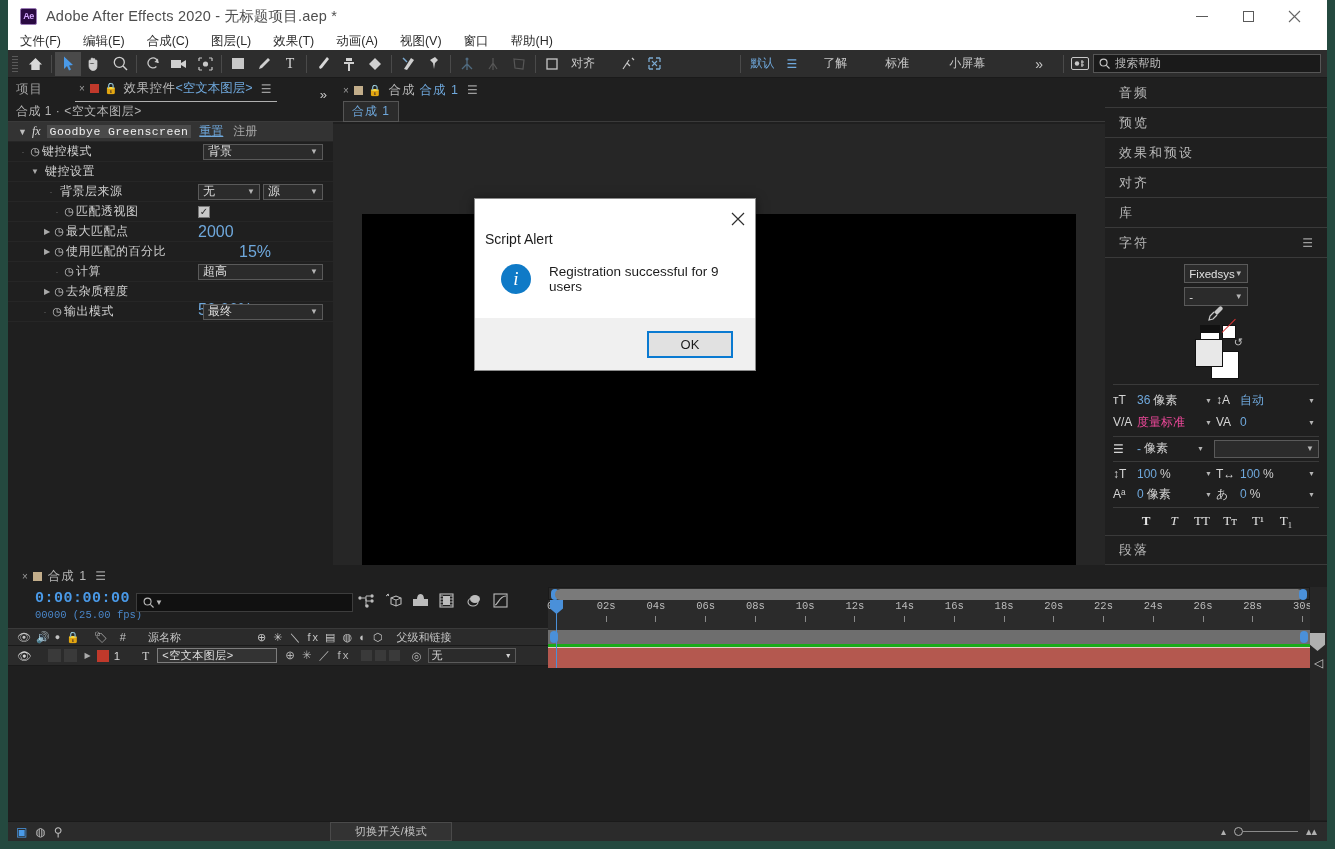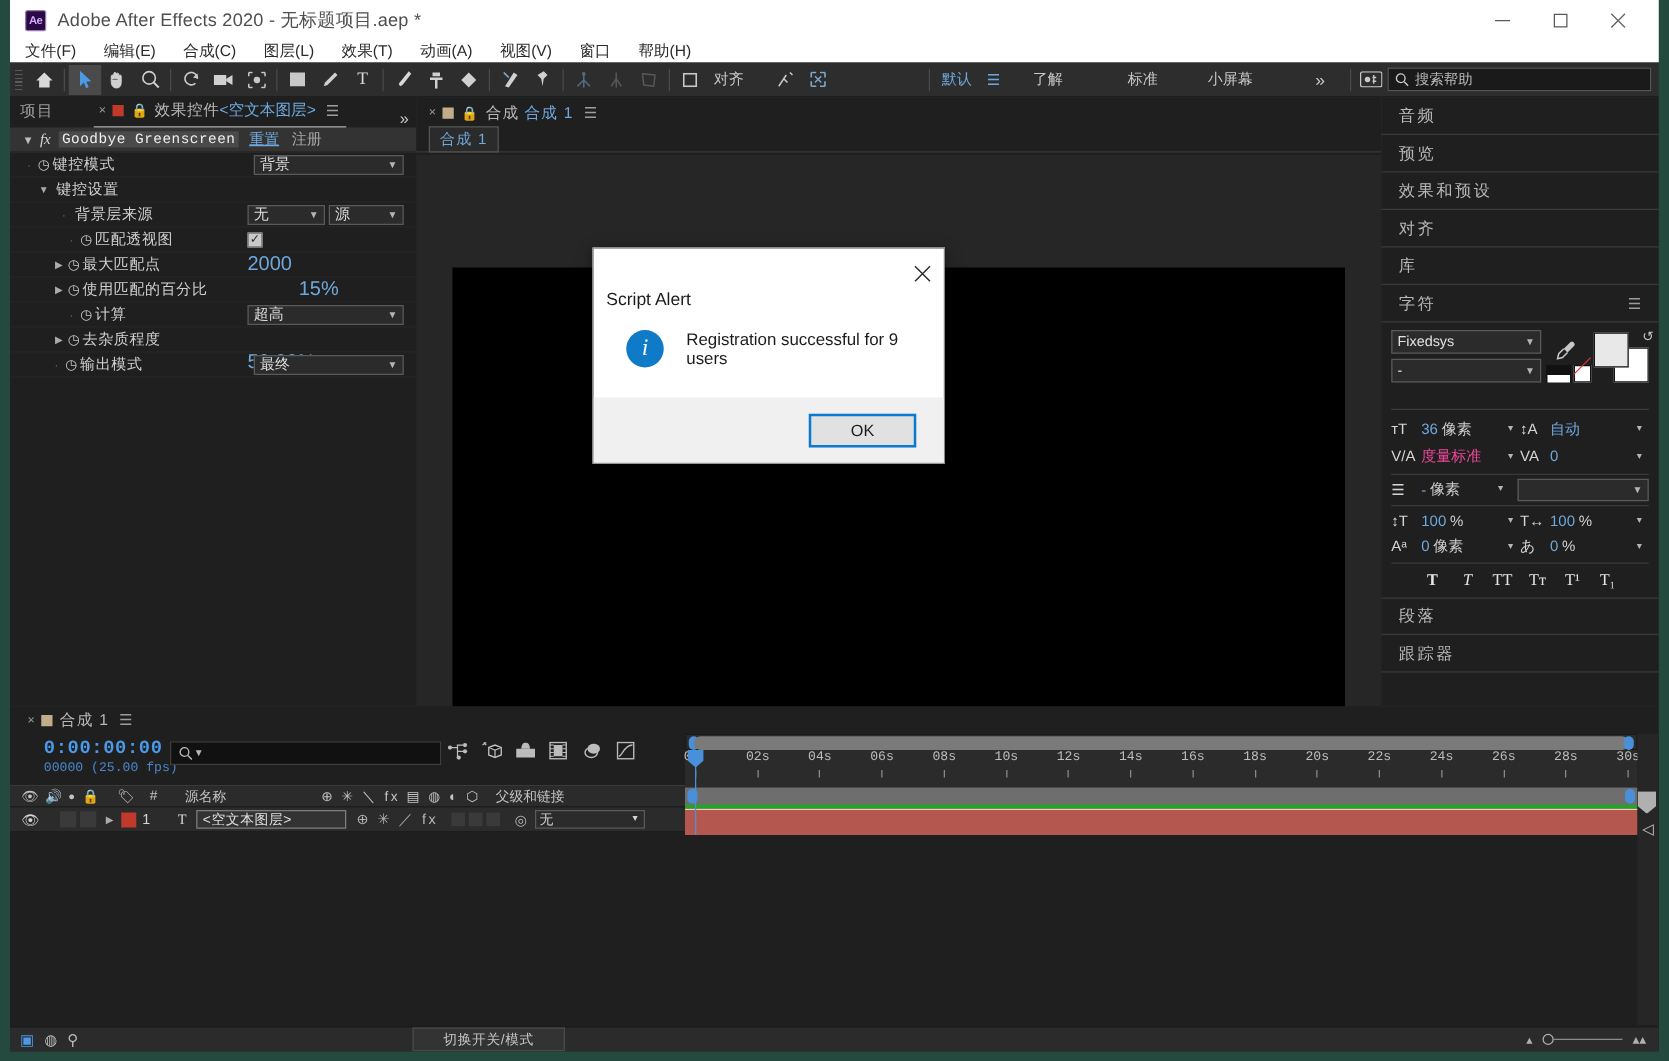--- a/index.html
+++ b/index.html
@@ -53,21 +53,21 @@
     width:26px; height:24px; display:flex; align-items:center; justify-content:center;
     color:#cfcfcf; font-size:13px; position:relative;
   }
   .tb-ico.sel { background:#4a4a4a; }
   .tb-ico.sel svg, .tb-ico.sel span { color:#5a9fe8; }
   .tb-div { width:1px; height:18px; background:#4a4a4a; margin:0 3px; }
   .tb-label { font-size:12px; color:#c8c8c8; padding:0 6px; white-space:nowrap; }
   .tb-label.active { color:#6fa8dc; }
   .tb-right { margin-left:auto; display:flex; align-items:center; height:28px; }
   .searchbox {
-    width:211px; height:19px; background:#1a1a1a; border:1px solid #555;
+    width:228px; height:19px; background:#1a1a1a; border:1px solid #555;
     display:flex; align-items:center; padding-left:5px; margin-right:6px;
   }
   .searchbox .ph { font-size:11.5px; color:#b9b9b9; margin-left:5px; }
   
   .panel { position:absolute; background:#1f1f1f; }
   .tab-close { font-size:10px; color:#9a9a9a; margin:0 5px 0 0; }
   .tab-sq { width:9px; height:9px; margin-right:6px; }
   
   #leftPanel { left:8px; top:78px; width:325px; height:487px; background:#1f1f1f; }
   .lp-tabs { display:flex; align-items:flex-end; height:24px; background:#1f1f1f; }
@@ -158,21 +158,21 @@
   .cb-div { width:1px; height:16px; background:#454545; margin:0 3px; }
   
   #rightPanel { left:1105px; top:78px; width:222px; height:487px; background:#1f1f1f; }
   .rp-sect {
     height:30px; display:flex; align-items:center; padding-left:14px;
     border-bottom:1px solid #3a3a3a;
     font-size:13px; color:#b8b8b8; letter-spacing:2px;
   }
   .rp-sect .hm { margin-left:auto; margin-right:12px; font-size:12px; color:#9d9d9d; }
   .char-body { padding:6px 8px 0 8px; }
-  .char-row { display:flex; align-items:flex-end; margin-bottom:21px; }
+  .char-row { display:flex; align-items:center; margin-bottom:5px;flex-direction:column; }
   .font-sel {
     flex:1; height:19px; background:#2b2b2b; border:1px solid #5a5a5a;
     display:flex; align-items:center; padding:0 4px; font-size:11.5px; color:#e0e0e0;
   }
   .font-sel .cv { margin-left:auto; font-size:8px; color:#b5b5b5; }
   .eyedrop { width:20px; text-align:center; color:#c7c7c7; font-size:13px; }
   .swatch-wrap { position:relative; width:44px; height:40px; margin-left:2px; }
   .sw-back { position:absolute; right:0; bottom:0; width:28px; height:28px;
     background:#fff; border:1px solid #111; }
   .sw-front { position:absolute; left:0; top:0; width:28px; height:28px;
@@ -453,21 +453,21 @@
           <path d="M1 1h4M8 1h4M1 12h4M8 12h4M1 1v4M1 8v4M12 1v4M12 8v4" stroke="#7ba9d0" stroke-width="1.3"></path>
           <path d="M4 4 L9 9 M9 4 L4 9" stroke="#7ba9d0" stroke-width="1.1"></path>
         </svg>
     </div>
 
     <div class="tb-right">
       <div class="tb-div"></div>
       <span class="tb-label active">默认</span>
       <span class="tb-label active">☰</span>
       <span class="tb-label" style="margin-left:14px">了解</span>
-      <span class="tb-label" style="margin-left:40px">标准</span>
+      <span class="tb-label" style="margin-left:26px">标准</span>
       <span class="tb-label" style="margin-left:28px">小屏幕</span>
       <span class="tb-label" style="margin-left:38px;font-size:14px">»</span>
       <div class="tb-div" style="margin-left:14px"></div>
       <div class="tb-ico">
         <svg width="18" height="13" viewBox="0 0 18 13">
             <rect x="0.5" y="0.5" width="17" height="12" rx="1.5" fill="none" stroke="#c8c8c8"></rect>
             <circle cx="6" cy="6.5" r="2.2" fill="#c8c8c8"></circle>
             <path d="M11 3 v7 M10 5 h3 M10 8 h3" stroke="#c8c8c8" stroke-width="1.1"></path>
           </svg>
       </div>
@@ -488,20 +488,21 @@
         <span class="tab-close">×</span>
         <span class="tab-sq" style="background:#c0392b"></span>
         <span style="color:#cfcfcf;font-size:11px;margin-right:5px;">🔒</span>
         <span class="lbl">效果控件</span>
         <span class="lyr">&lt;空文本图层&gt;</span>
         <span class="lp-menu">☰</span>
       </div>
       <span class="lp-chevrons">»</span>
     </div>
 
+    <div class="lp-subhead">合成 1 · &lt;空文本图层&gt;</div>
 
     <div class="fx-head">
       <span class="arrow">▼</span>
       <span class="fx">fx</span>
       <span class="name">Goodbye Greenscreen</span>
       <span class="reset">重置</span>
       <span class="about">注册</span>
     </div>
 
     <div class="prow">

